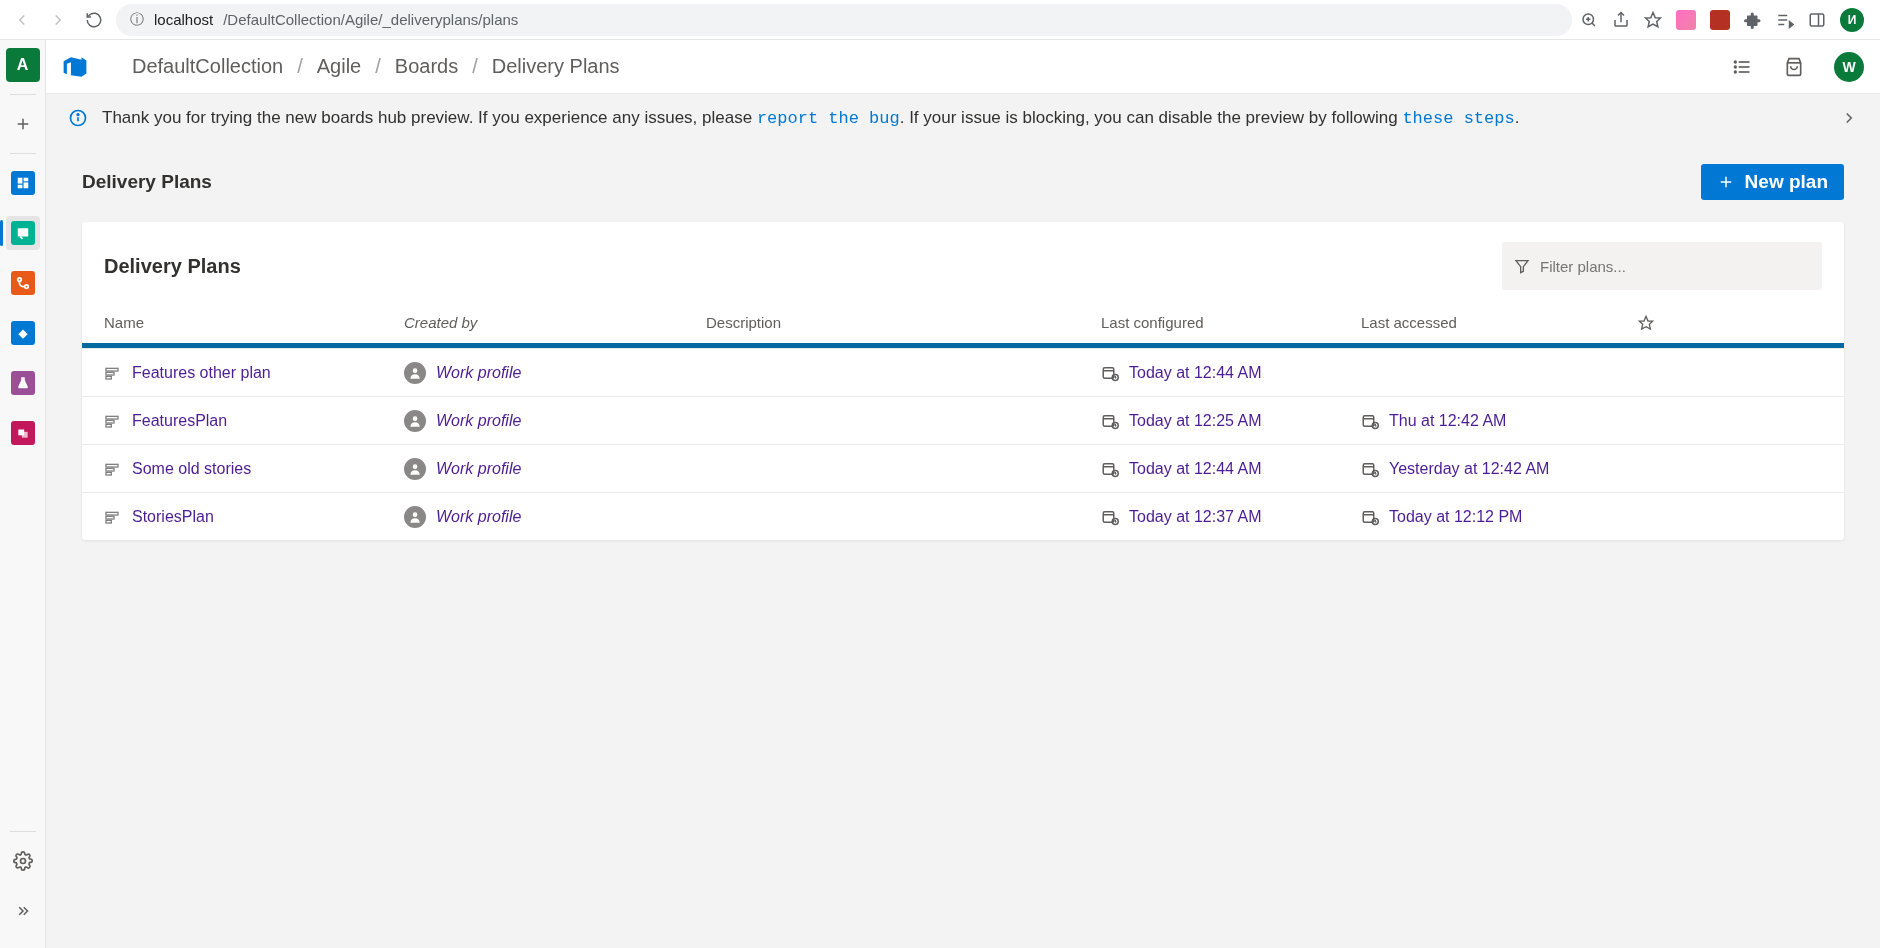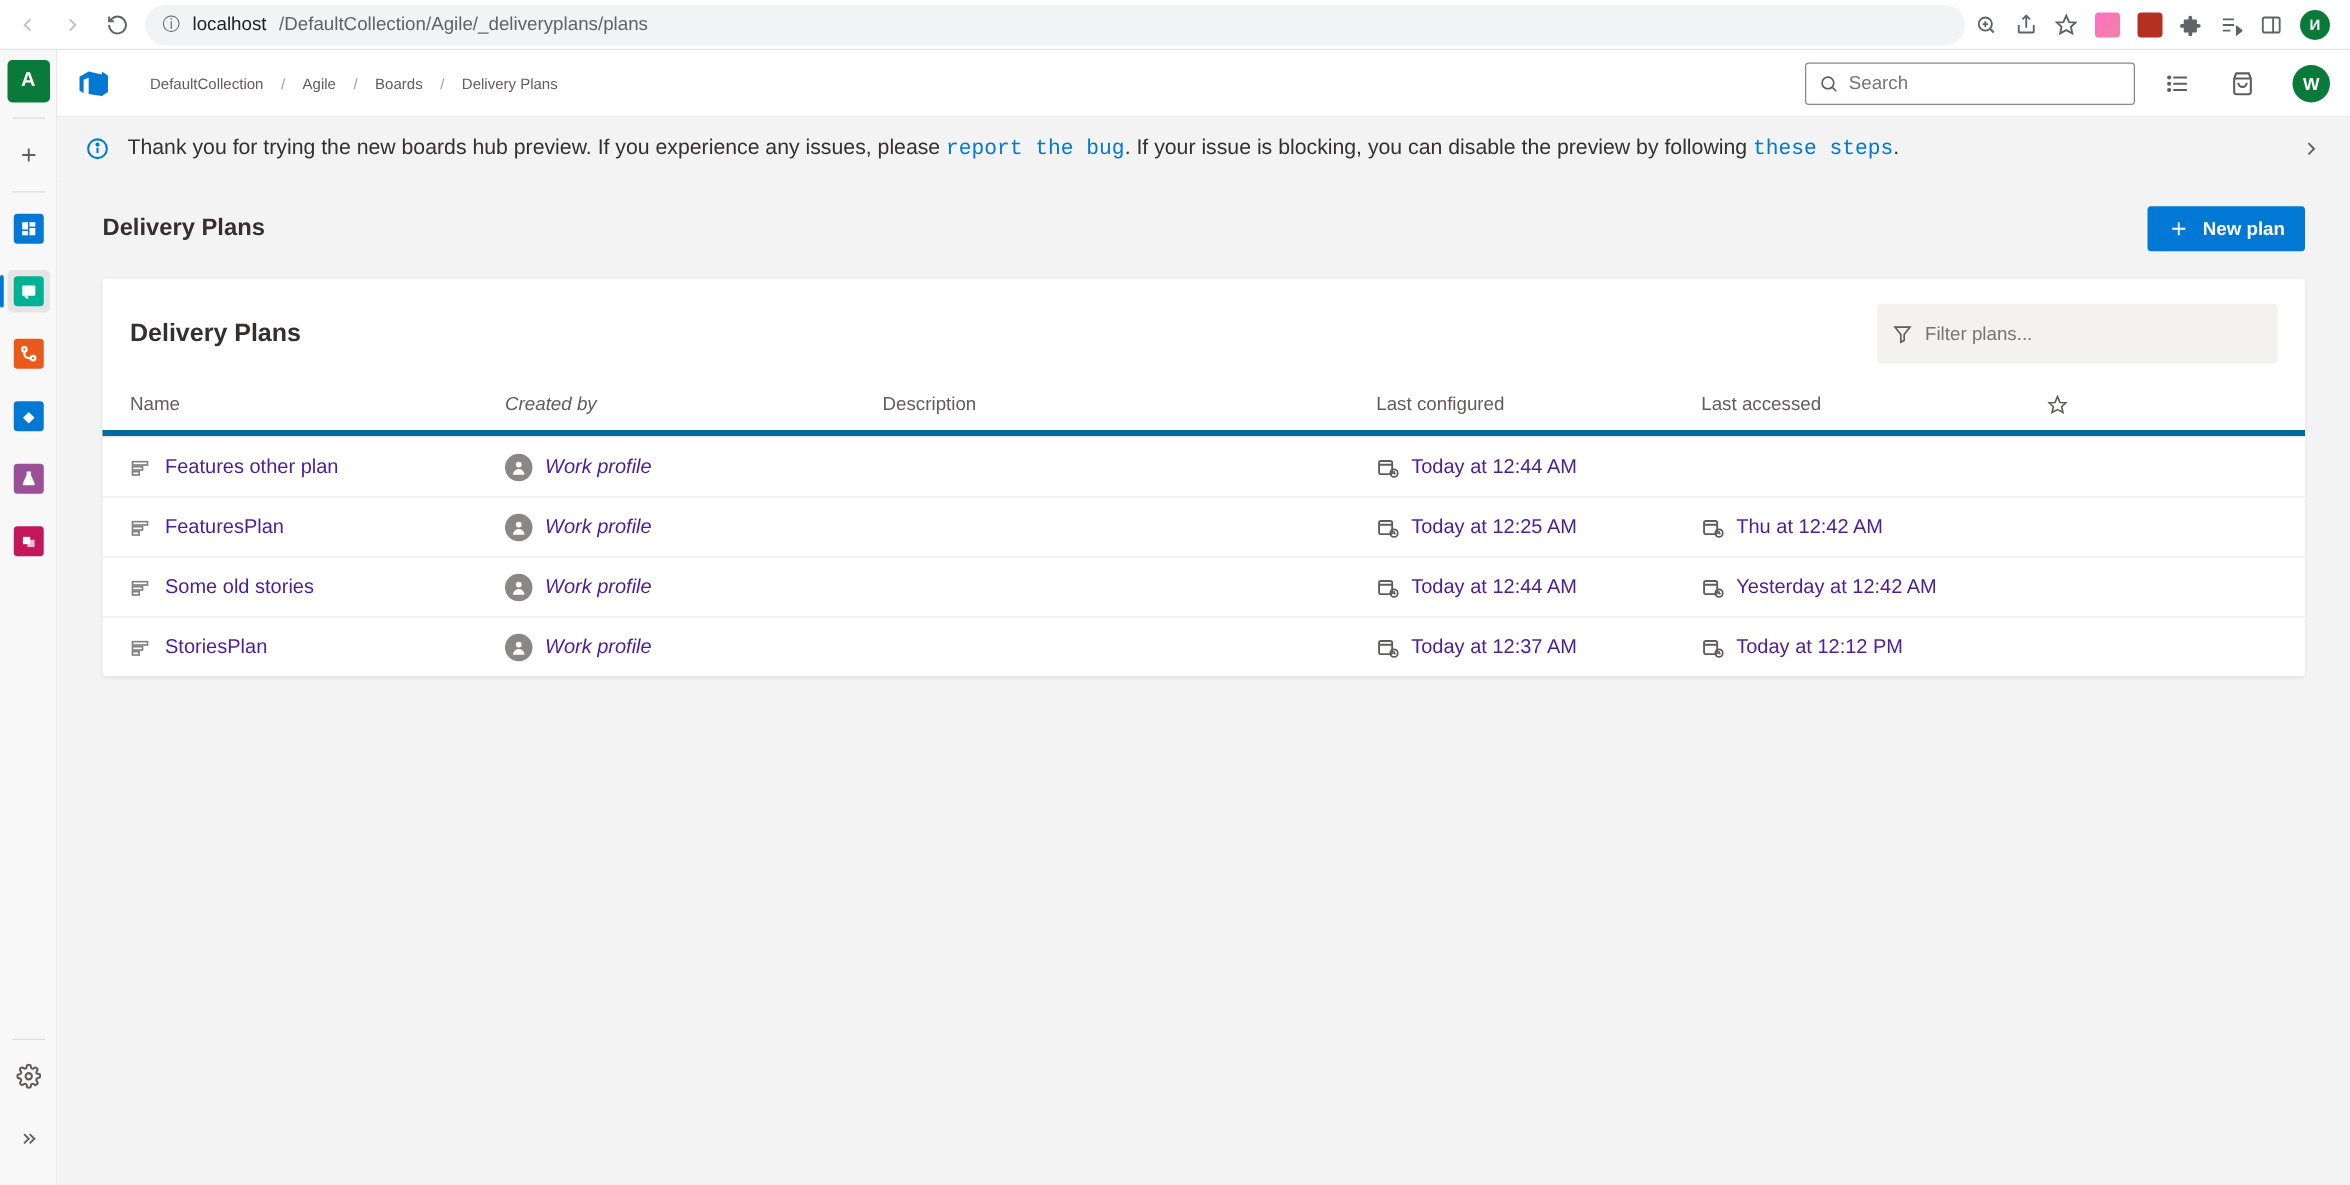--- a/index.html
+++ b/index.html
@@ -25,40 +25,40 @@
   .side-item.selected { background: #e5e5e5; }
   .side-item.selected::before { content: ""; position: absolute; left: -6px; top: 4px; bottom: 4px; width: 3px; background: #0078d4; border-radius: 2px; }
   .side-sep { width: 26px; height: 1px; background: #ddd; margin: 4px 0; }
   .side-sq { width: 24px; height: 24px; border-radius: 3px; display:flex; align-items:center; justify-content:center;}
   .sidebar-bottom { margin-top: auto; display:flex; flex-direction:column; align-items:center; padding-bottom:12px;}
 
   
   .content { flex: 1; display: flex; flex-direction: column; background: #fff; min-width:0;}
   .app-header { height: 54px; border-bottom: 1px solid #eaeaea; display: flex; align-items: center; padding: 0 16px; gap: 16px; }
   .azdo-logo { width: 26px; height: 26px; }
-  .breadcrumbs { display: flex; align-items: center; gap: 14px; color: #605e5c; font-size: 12px; margin-left: 16px;}
+  .breadcrumbs { display: flex; align-items: center; gap: 14px; color: #605e5c; font-size: 20px; margin-left: 28px;}
   .crumb-sep { color: #a19f9d; }
   .crumb { color: #605e5c; }
   .header-spacer { flex: 1; }
   .search-box { width: 264px; height: 34px; border: 1px solid #8a8886; border-radius: 3px; display: flex; align-items: center; padding: 0 10px; gap: 8px; color: #605e5c; }
   .search-box input { border: none; outline: none; font-size: 15px; flex:1; background:transparent; }
   .header-icon-btn { width: 36px; height: 36px; display:flex; align-items:center; justify-content:center; color:#605e5c; }
   .header-avatar { width: 30px; height: 30px; border-radius: 50%; background: #0a7a3b; color:#fff; display:flex; align-items:center; justify-content:center; font-weight:600; margin-left:6px;}
 
   
   .announce { background: #f3f3f3; padding: 14px 22px; display:flex; align-items:center; gap: 14px; font-size: 17px; color:#323130;}
   .announce .info-icon { color:#0078d4; flex-shrink:0;}
   .announce a { color:#0078d4; text-decoration:none;font-family:Liberation Mono, monospace; }
   .announce-close { margin-left:auto; color:#605e5c; }
 
   
   .page { background:#f3f3f3; flex:1; padding: 22px 36px; overflow:auto;}
   .page-head { display:flex; align-items:center; justify-content:space-between; margin-bottom: 22px;}
   .page-title { font-size: 19px; font-weight: 600; color:#323130; }
-  .btn-primary { background:#0078d4; color:#fff; border:none; height:36px; padding:0 16px; display:flex; align-items:center; gap:10px; font-size:15px; font-weight:600; border-radius:3px; cursor:pointer;}
+  .btn-primary { background:#0078d4; color:#fff; border:none; height:36px; padding:0 16px; display:flex; align-items:center; gap:10px; font-size:19px; font-weight:600; border-radius:3px; cursor:pointer;}
 
   .card { background:#fff; border-radius:3px; box-shadow: 0 1px 3px rgba(0,0,0,.08); padding: 20px 0 0 0; }
   .card-head { display:flex; align-items:center; justify-content:space-between; padding: 0 22px 12px 22px;}
   .card-title { font-size: 20px; font-weight:600; }
   .filter-box { width: 320px; height: 48px; background:#f3f2f1; border-radius:3px; display:flex; align-items:center; padding:0 12px; gap:10px; color:#605e5c;}
   .filter-box input { border:none; background:transparent; outline:none; font-size:15px; flex:1;}
 
   
   .tbl { width: 100%; }
   .tbl-row { display:flex; align-items:center; padding: 0 22px; height: 48px; border-top: 1px solid #edebe9; font-size: 16px; color:#4c1d95; }
@@ -233,27 +233,20 @@
       <div class="breadcrumbs">
         <span class="crumb">DefaultCollection</span>
         <span class="crumb-sep">/</span>
         <span class="crumb">Agile</span>
         <span class="crumb-sep">/</span>
         <span class="crumb">Boards</span>
         <span class="crumb-sep">/</span>
         <span class="crumb">Delivery Plans</span>
       </div>
       <div class="header-spacer"></div>
-      <div class="search-box">
-        <svg width="16" height="16" viewBox="0 0 24 24" fill="none" stroke="currentColor" stroke-width="2">
-            <circle cx="11" cy="11" r="7"></circle>
-            <line x1="21" y1="21" x2="16.65" y2="16.65"></line>
-          </svg>
-        <input placeholder="Search" style="">
-      </div>
       <div class="header-icon-btn">
         <svg width="20" height="20" viewBox="0 0 24 24" fill="none" stroke="currentColor" stroke-width="2">
             <line x1="8" y1="6" x2="21" y2="6"></line>
             <line x1="8" y1="12" x2="21" y2="12"></line>
             <line x1="8" y1="18" x2="21" y2="18"></line>
             <circle cx="4" cy="6" r="1"></circle>
             <circle cx="4" cy="12" r="1"></circle>
             <circle cx="4" cy="18" r="1"></circle>
           </svg>
       </div>

